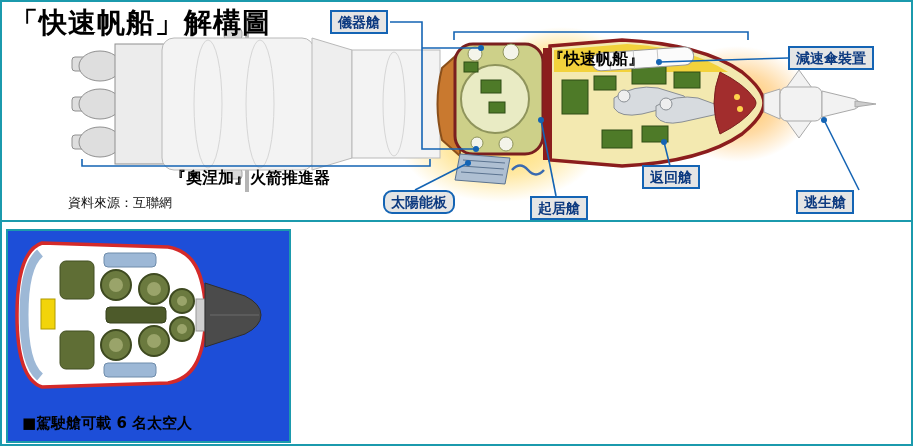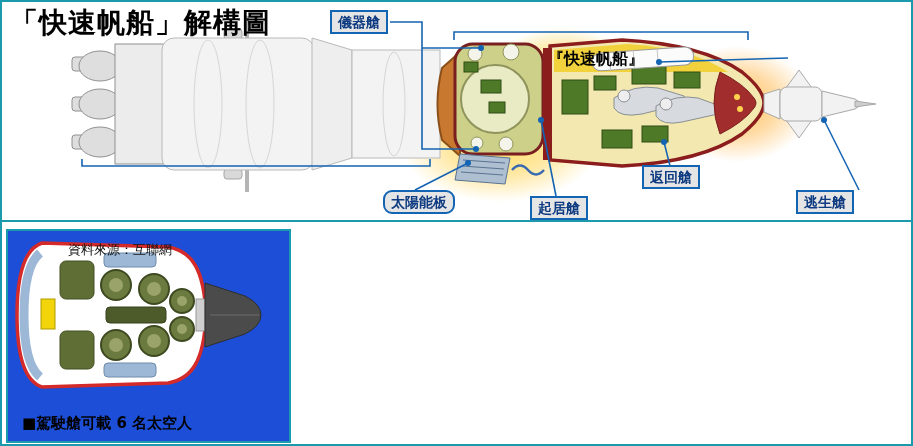--- a/index.html
+++ b/index.html
@@ -25,21 +25,21 @@
     position:absolute;z-index:6;
     border:2px solid #1464b4;background:#e5e5e5;color:#0d3a80;
     font-size:14px;font-weight:bold;line-height:18px;padding:1px 6px;
     white-space:nowrap;
   }
   .plain-label{
     position:absolute;z-index:6;color:#000;font-weight:bold;
     font-size:16px;white-space:nowrap;
   }
   .source-note{
-    position:absolute;z-index:6;color:#111;font-size:13px;white-space:nowrap;margin-top:47px;
+    position:absolute;z-index:6;color:#111;font-size:13px;white-space:nowrap;
   }
 
   .bottom-panel{
     position:absolute;left:4px;top:227px;width:285px;height:214px;
     border:2px solid #1b9aad;background:#1d4ed8;
   }
   .cabin-svg{position:absolute;left:0;top:2px;}
   .inset-caption{
     position:absolute;left:14px;bottom:8px;color:#000;
     font-size:15px;font-weight:bold;white-space:nowrap;
@@ -172,21 +172,23 @@
         <circle cx="822" cy="118" r="3"></circle>
       </g>
     </svg>
 
     <div class="page-title">「快速帆船」解構圖</div>
 
     <div class="callout-box" style="left:328px;top:8px;">儀器艙</div>
 
     <div class="plain-label" style="left:546px;top:11px;margin-top:36px;">『快速帆船』</div>
 
-
+    <div class="callout-box" style="left:786px;top:44px;">減速傘裝置</div>
+
+    <div class="plain-label" style="left:168px;top:166px;">『奧涅加』火箭推進器</div>
 
     <div class="source-note" style="left:66px;top:192px;">資料來源：互聯網</div>
 
     <div class="callout-box" style="left:381px;top:188px;border-radius:9px;">太陽能板</div>
 
     <div class="callout-box" style="left:528px;top:194px;">起居艙</div>
 
     <div class="callout-box" style="left:640px;top:163px;">返回艙</div>
 
     <div class="callout-box" style="left:794px;top:188px;">逃生艙</div>

